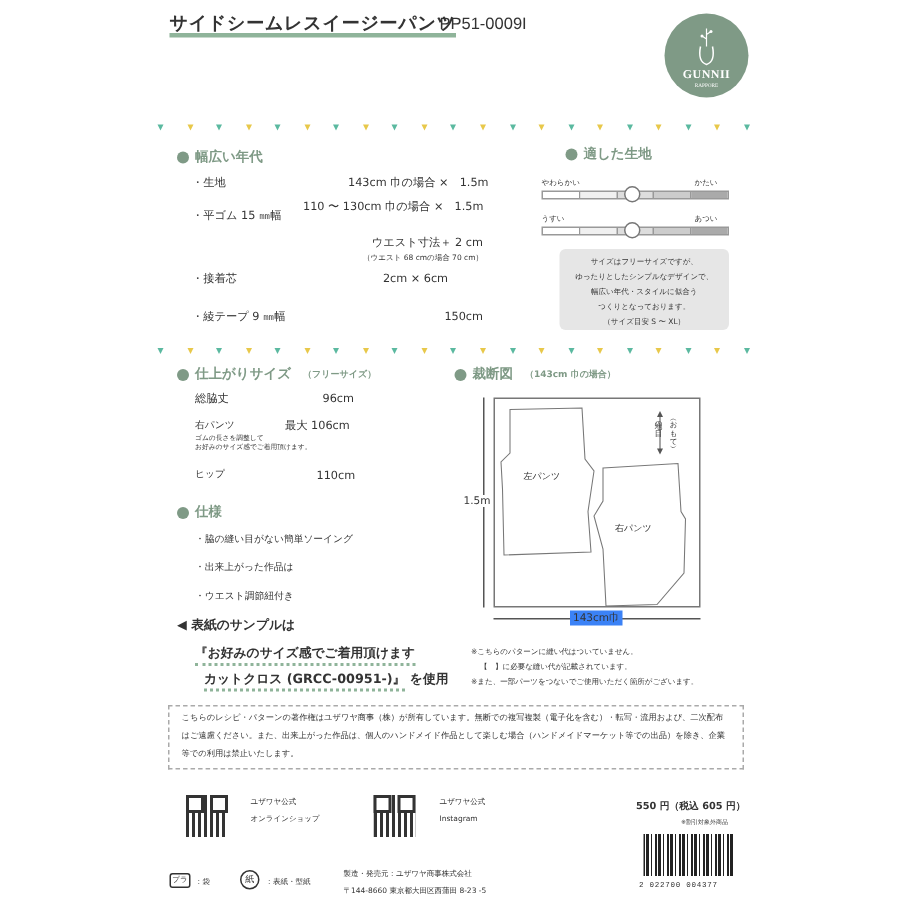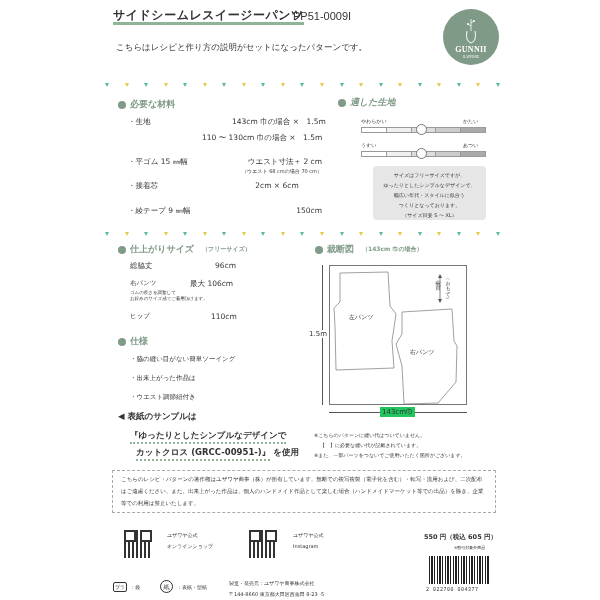--- a/index.html
+++ b/index.html
@@ -35,21 +35,20 @@
   .qr::before { left:0; top:0; }
   .qr::after { right:0; top:0; }
   .barcode { left: 429px; top: 556px; width: 60px; height: 28px; background: repeating-linear-gradient(90deg,#222 0 1px,#fff 1px 2px,#222 2px 4px,#fff 4px 5px,#222 5px 6px,#fff 6px 8px); }
 </style>
 </head>
 <body>
 
 <div class="abs title">サイドシームレスイージーパンツ</div>
 <div class="abs code">PP51-0009I</div>
 <div class="abs intro">
-  <div>こちらはレシピと作り方の説明がセットになったパターンです。</div>
 </div>
 <div class="abs logo">
   <svg width="20" height="28" viewBox="0 0 20 28">
     <path d="M6 14 Q4 24 10 26 Q16 24 14 14" stroke="#fff" fill="none" stroke-width="1"></path>
     <path d="M10 14 L10 2 M10 6 L13 4 M10 9 L7 7" stroke="#fff" fill="none" stroke-width="0.8"></path>
     <circle cx="13" cy="4" r="1" fill="#fff"></circle>
       <circle cx="7" cy="7" r="1" fill="#fff"></circle>
   </svg>
   <div class="brand">GUNNII</div>
   <div class="sub">RAPPORE</div>
@@ -74,34 +73,34 @@
     <i class="dot y"></i>
     <i class="dot"></i>
     <i class="dot y"></i>
     <i class="dot"></i>
     <i class="dot y"></i>
     <i class="dot"></i>
 </div>
 
 <div class="abs sec-head" style="left:118px;top:98px;">
   <span class="bullet"></span>
-  <span>必要な材料</span>
+  <span>幅広い年代</span>
 </div>
 <div class="abs t" style="left:128px;top:117px;">・生地</div>
 <div class="abs t" style="left:232px;top:117px;width:90px;text-align:right;">143cm 巾の場合 ×　1.5m</div>
 <div class="abs t" style="left:202px;top:133px;width:120px;text-align:right;">110 〜 130cm 巾の場合 ×　1.5m</div>
-<div class="abs t" style="left:128px;top:157px;">・平ゴム 15 ㎜幅</div>
+<div class="abs t" style="left:128px;top:139px;">・平ゴム 15 ㎜幅</div>
 <div class="abs t" style="left:232px;top:157px;width:90px;text-align:right;">ウエスト寸法＋ 2 cm</div>
 <div class="abs t-s" style="left:232px;top:168px;width:90px;text-align:right;">（ウエスト 68 cmの場合 70 cm）</div>
 <div class="abs t" style="left:128px;top:181px;">・接着芯</div>
 <div class="abs t" style="left:232px;top:181px;width:90px;text-align:center;">2cm × 6cm</div>
 <div class="abs t" style="left:128px;top:206px;">・綾テープ 9 ㎜幅</div>
 <div class="abs t" style="left:232px;top:206px;width:90px;text-align:right;">150cm</div>
 
-<div class="abs sec-head" style="left:338px;top:96px;font-style:italic;">
+<div class="abs sec-head" style="left:377px;top:96px;">
   <span class="bullet"></span>
   <span>適した生地</span>
 </div>
 <div class="abs t-s" style="left:361px;top:118px;">やわらかい</div>
 <div class="abs t-s" style="left:463px;top:118px;">かたい</div>
 <div class="abs bar" style="left:361px;top:127px;width:125px;">
   <span style="background:#fff"></span>
     <span style="background:#f0f0f0"></span>
     <span style="background:#ddd"></span>
     <span style="background:#ccc"></span>
@@ -168,45 +167,45 @@
 
 <div class="abs sec-head" style="left:118px;top:335px;">
   <span class="bullet"></span>
   <span>仕様</span>
 </div>
 <div class="abs t" style="left:130px;top:355px;font-size:6.5px;">・脇の縫い目がない簡単ソーイング</div>
 <div class="abs t" style="left:130px;top:374px;font-size:6.5px;">・出来上がった作品は</div>
 <div class="abs t" style="left:130px;top:393px;font-size:6.5px;">・ウエスト調節紐付き</div>
 
 <div class="abs t" style="left:118px;top:411px;font-size:8.5px;font-weight:bold;">◀ 表紙のサンプルは</div>
-<div class="abs t" style="left:130px;top:430px;font-size:8.5px;font-weight:bold;"><span class="wavy">『ゆったりとしたシンプルなデザインで</span></div>
+<div class="abs t" style="left:130px;top:430px;font-size:8.5px;font-weight:bold;"><span class="wavy">『お好みのサイズ感でご着用頂けます</span></div>
 <div class="abs t" style="left:136px;top:447px;font-size:8.5px;font-weight:bold;"><span class="wavy">カットクロス (GRCC-00951-)』</span> <span>を使用</span></div>
 
-<div class="abs sec-head" style="left:315px;top:243px;">
+<div class="abs sec-head" style="left:303px;top:243px;">
   <span class="bullet"></span>
   <span>裁断図</span>
   <span class="note">（143cm 巾の場合）</span>
 </div>
 <div class="abs diagram">
   <svg width="138" height="140" viewBox="0 0 138 140">
     <path d="M10 7 L58 6 L60 40 L66 48 L62 75 L64 102 L6 104 L5 60 L4 42 L10 36 Z" fill="#fff" stroke="#777" stroke-width="0.7"></path>
     <path d="M72 46 L122 43 L124 75 L127 80 L126 116 L108 137 L74 138 L72 100 L66 78 L72 68 Z" fill="#fff" stroke="#777" stroke-width="0.7"></path>
     <line x1="110" y1="10" x2="110" y2="35" stroke="#555" stroke-width="0.7"></line>
     <polygon points="108,12 110,8 112,12" fill="#555"></polygon>
     <polygon points="108,33 110,37 112,33" fill="#555"></polygon>
   </svg>
 </div>
 <div class="abs t-s" style="left:445px;top:277px;writing-mode:vertical-rl;">（おもて）</div>
 <div class="abs t-s" style="left:435px;top:277px;writing-mode:vertical-rl;">地の目</div>
 <div class="abs t" style="left:349px;top:313px;font-size:6px;">左パンツ</div>
 <div class="abs t" style="left:410px;top:348px;font-size:6px;">右パンツ</div>
 <div class="abs" style="left:322px;top:265px;width:1px;height:140px;background:#555;"></div>
 <div class="abs t" style="left:309px;top:330px;font-size:7px;background:#fff;">1.5m</div>
 <div class="abs" style="left:329px;top:412px;width:138px;height:1px;background:#555;"></div>
-<div class="abs t" style="left:380px;top:407px;font-size:7px;background:#22c55e;padding:0 2px;">143cm巾</div>
+<div class="abs t" style="left:380px;top:407px;font-size:7px;background:#3b82f6;padding:0 2px;">143cm巾</div>
 <div class="abs t-s" style="left:314px;top:430px;line-height:10px;">
   <div>※こちらのパターンに縫い代はついていません。</div>
   <div style="padding-left:6px;">【　】に必要な縫い代が記載されています。</div>
   <div>※また、一部パーツをつないでご使用いただく箇所がございます。</div>
 </div>
 
 <div class="abs footer-note">こちらのレシピ・パターンの著作権はユザワヤ商事（株）が所有しています。無断での複写複製（電子化を含む）・転写・流用および、二次配布はご遠慮ください。また、出来上がった作品は、個人のハンドメイド作品として楽しむ場合（ハンドメイドマーケット等での出品）を除き、企業等での利用は禁止いたします。</div>
 
 <div class="qr" style="left:124px;top:530px;"></div>
 <div class="abs t-s" style="left:167px;top:530px;line-height:11px;">

